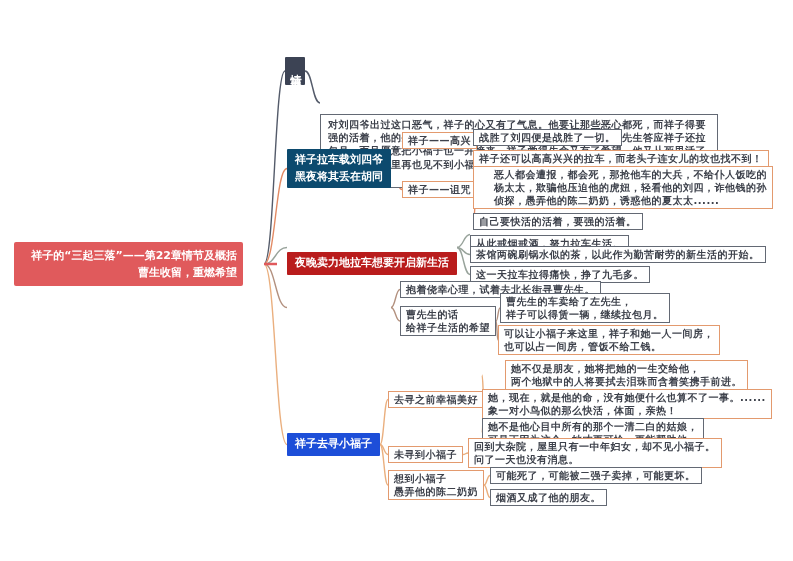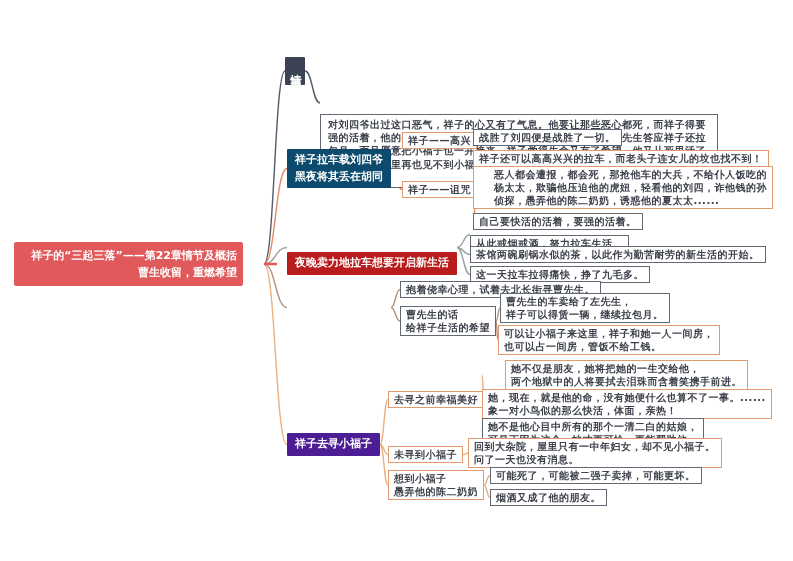--- a/index.html
+++ b/index.html
@@ -78,21 +78,21 @@
   <div class="node leaf" id="n-b3l3" style="left: 470px; top: 266px; border-color: rgb(99, 105, 116);">这一天拉车拉得痛快，挣了九毛多。</div>
 
   <div class="node leaf" id="n-b4l1" style="left: 400px; top: 281px; border-color: rgb(99, 105, 116);">抱着侥幸心理，试着去北长街寻曹先生。</div>
   <div class="node leaf sub" id="n-b4a" style="left: 400px; top: 306px; border-color: rgb(99, 105, 116);">曹先生的话
 给祥子生活的希望</div>
   <div class="node leaf" id="n-b4a1" style="left: 500px; top: 293px; border-color: rgb(99, 105, 116);">曹先生的车卖给了左先生，
 祥子可以得赁一辆，继续拉包月。</div>
   <div class="node leaf" id="n-b4a2" style="left: 498px; top: 325px; border-color: rgb(227, 154, 110);">可以让小福子来这里，祥子和她一人一间房，
 也可以占一间房，管饭不给工钱。</div>
 
-  <div class="node branch" id="n-b5" style="left: 287px; top: 433px; background: #4c1d95;">祥子去寻小福子</div>
+  <div class="node branch" id="n-b5" style="left: 287px; top: 433px; background: #1d4ed8;">祥子去寻小福子</div>
   <div class="node leaf sub" id="n-b5a" style="left: 388px; top: 391px; border-color: rgb(227, 154, 110);">去寻之前幸福美好</div>
   <div class="node leaf" id="n-b5a1" style="left: 505px; top: 360px; border-color: rgb(227, 154, 110);">她不仅是朋友，她将把她的一生交给他，
 两个地狱中的人将要拭去泪珠而含着笑携手前进。</div>
   <div class="node leaf" id="n-b5a2" style="left: 482px; top: 389px; border-color: rgb(227, 154, 110);">她，现在，就是他的命，没有她便什么也算不了一事。......
 象一对小鸟似的那么快活，体面，亲热！</div>
   <div class="node leaf" id="n-b5a3" style="left: 482px; top: 418px; border-color: rgb(99, 105, 116);">她不是他心目中所有的那个一清二白的姑娘，
 可是正因为这个，她才更可怜，更能帮助他。</div>
   <div class="node leaf sub" id="n-b5b" style="left: 388px; top: 446px; border-color: rgb(227, 154, 110); text-align: right;">未寻到小福子</div>
   <div class="node leaf" id="n-b5b1" style="left: 468px; top: 438px; border-color: rgb(227, 154, 110);">回到大杂院，屋里只有一中年妇女，却不见小福子。
 问了一天也没有消息。</div>

